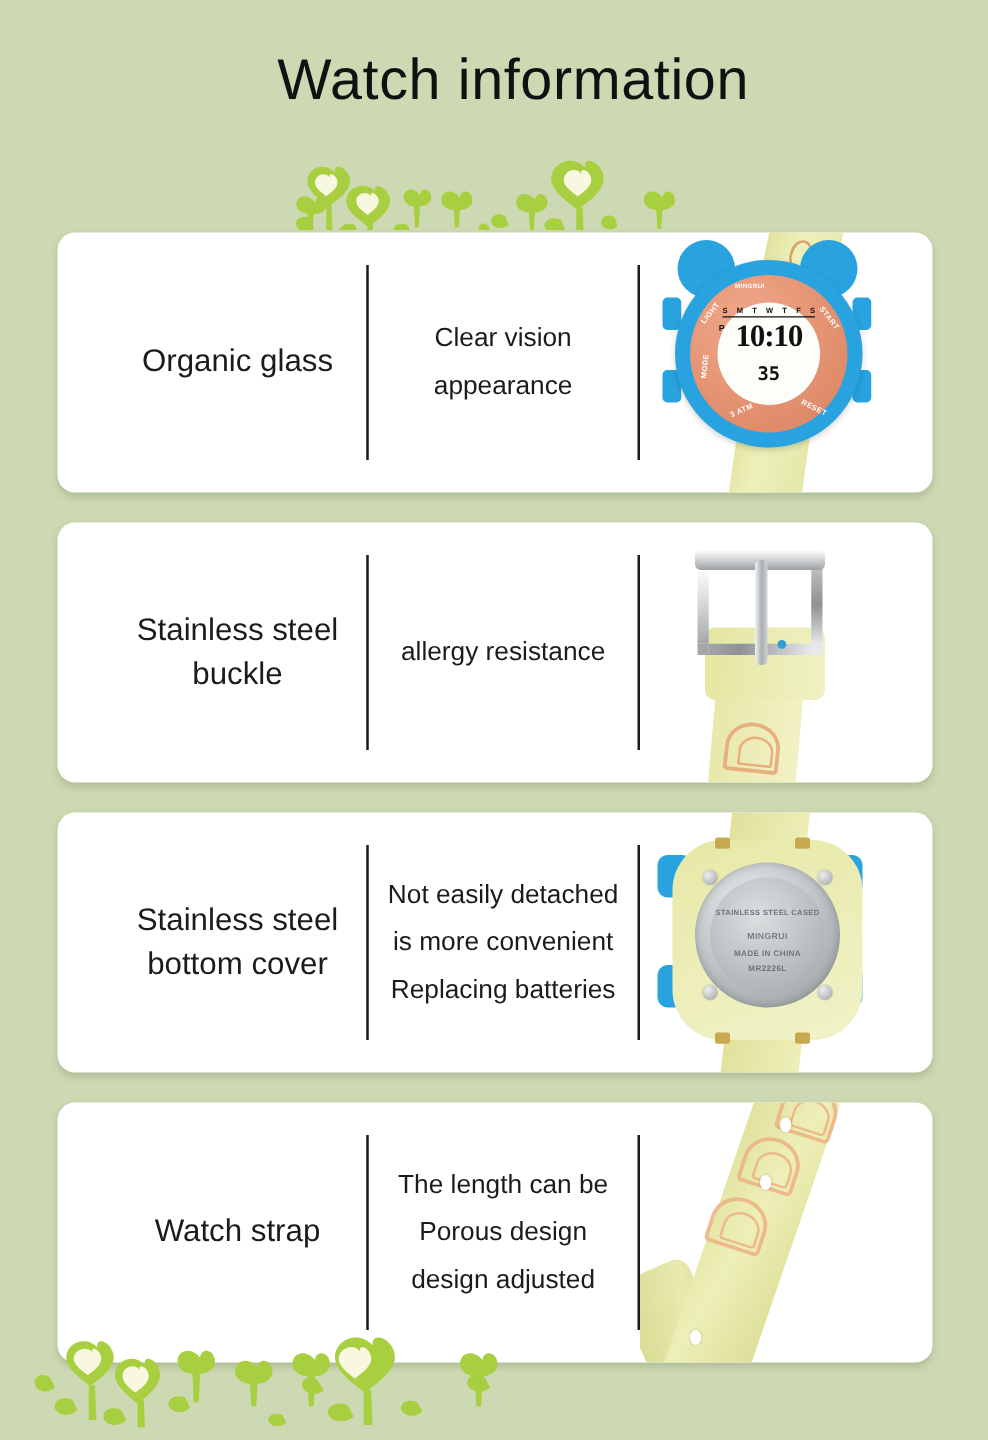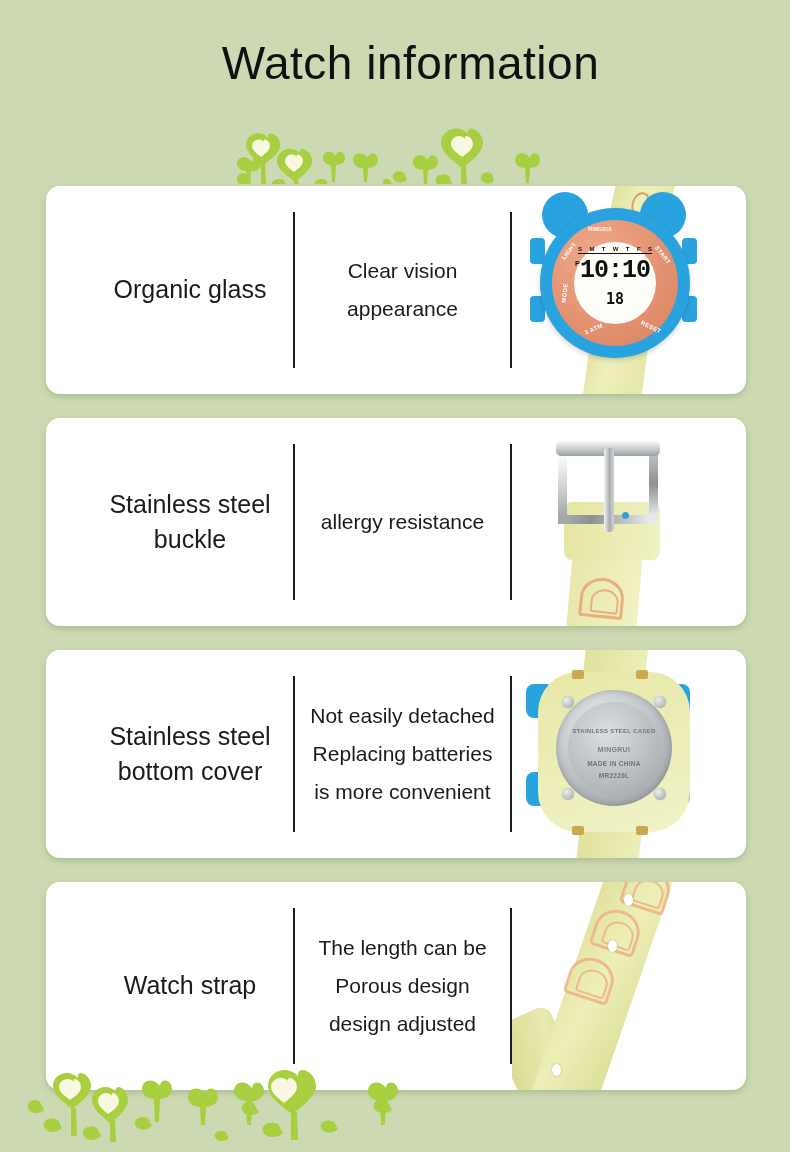--- a/index.html
+++ b/index.html
@@ -202,21 +202,21 @@
     font-weight:700;
     color:#111;
     border-bottom:1px solid #111;
     padding-bottom:1px;
   }
   .w1-time {
     position:absolute;
     left:62px; top:70px;
     width:82px;
     text-align:center;
-    font-family:Liberation Mono, monospace;
+    font-family:Liberation Serif, serif;
     font-size:25px;
     font-weight:700;
     color:#111;
     letter-spacing:-1px;
   }
   .w1-pm {
     position:absolute;
     left:63px; top:74px;
     font-size:7px;
     font-weight:700;
@@ -499,21 +499,21 @@
           <span>S</span>
           <span>M</span>
           <span>T</span>
           <span>W</span>
           <span>T</span>
           <span>F</span>
           <span>S</span>
         </div>
         <div class="w1-pm">P</div>
         <div class="w1-time">10:10</div>
-        <div class="w1-sec">18</div>
+        <div class="w1-sec">35</div>
       </div>
     </div>
   </div>
 
   <div class="feature-card">
     <div class="card-title-col">
       <div class="card-title">Stainless steel buckle</div>
     </div>
     <div class="divider"></div>
     <div class="card-desc-col">
@@ -533,22 +533,22 @@
     </div>
   </div>
 
   <div class="feature-card">
     <div class="card-title-col">
       <div class="card-title">Stainless steel bottom cover</div>
     </div>
     <div class="divider"></div>
     <div class="card-desc-col">
       <div class="desc-line">Not easily detached</div>
+      <div class="desc-line">is more convenient</div>
       <div class="desc-line">Replacing batteries</div>
-      <div class="desc-line">is more convenient</div>
     </div>
     <div class="divider"></div>
     <div class="card-photo-col">
       <div class="photo-stage">
         <div class="w3-strap-up"></div>
         <div class="w3-strap-dn"></div>
         <div class="w3-blue-tab tl"></div>
         <div class="w3-blue-tab bl"></div>
         <div class="w3-blue-tab tr"></div>
         <div class="w3-blue-tab br"></div>

